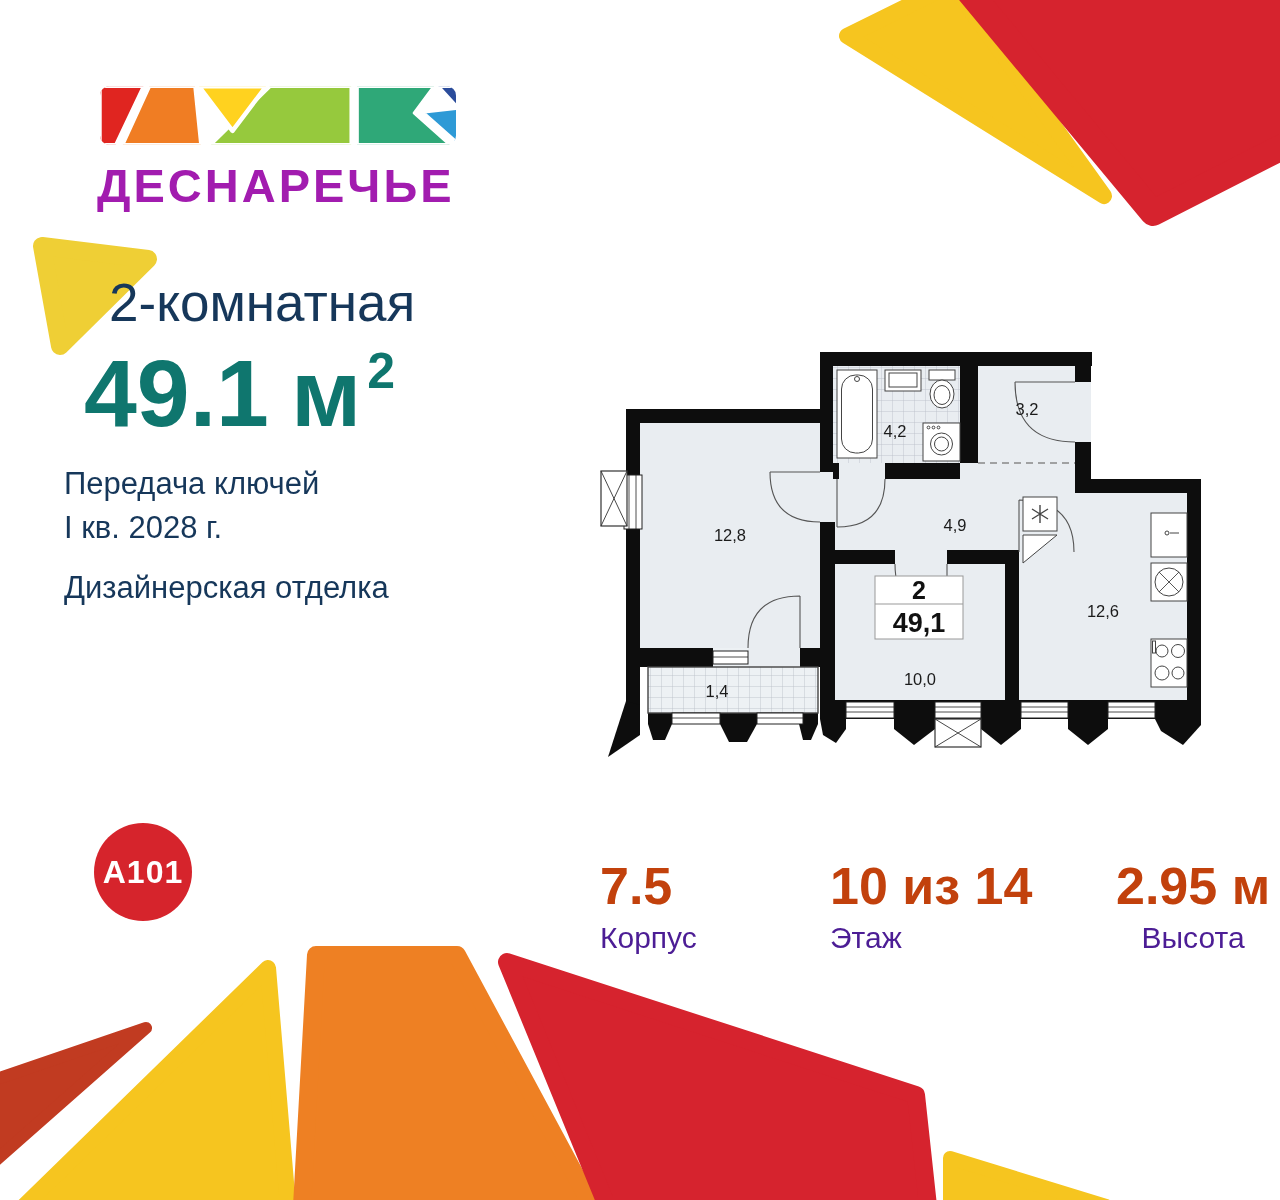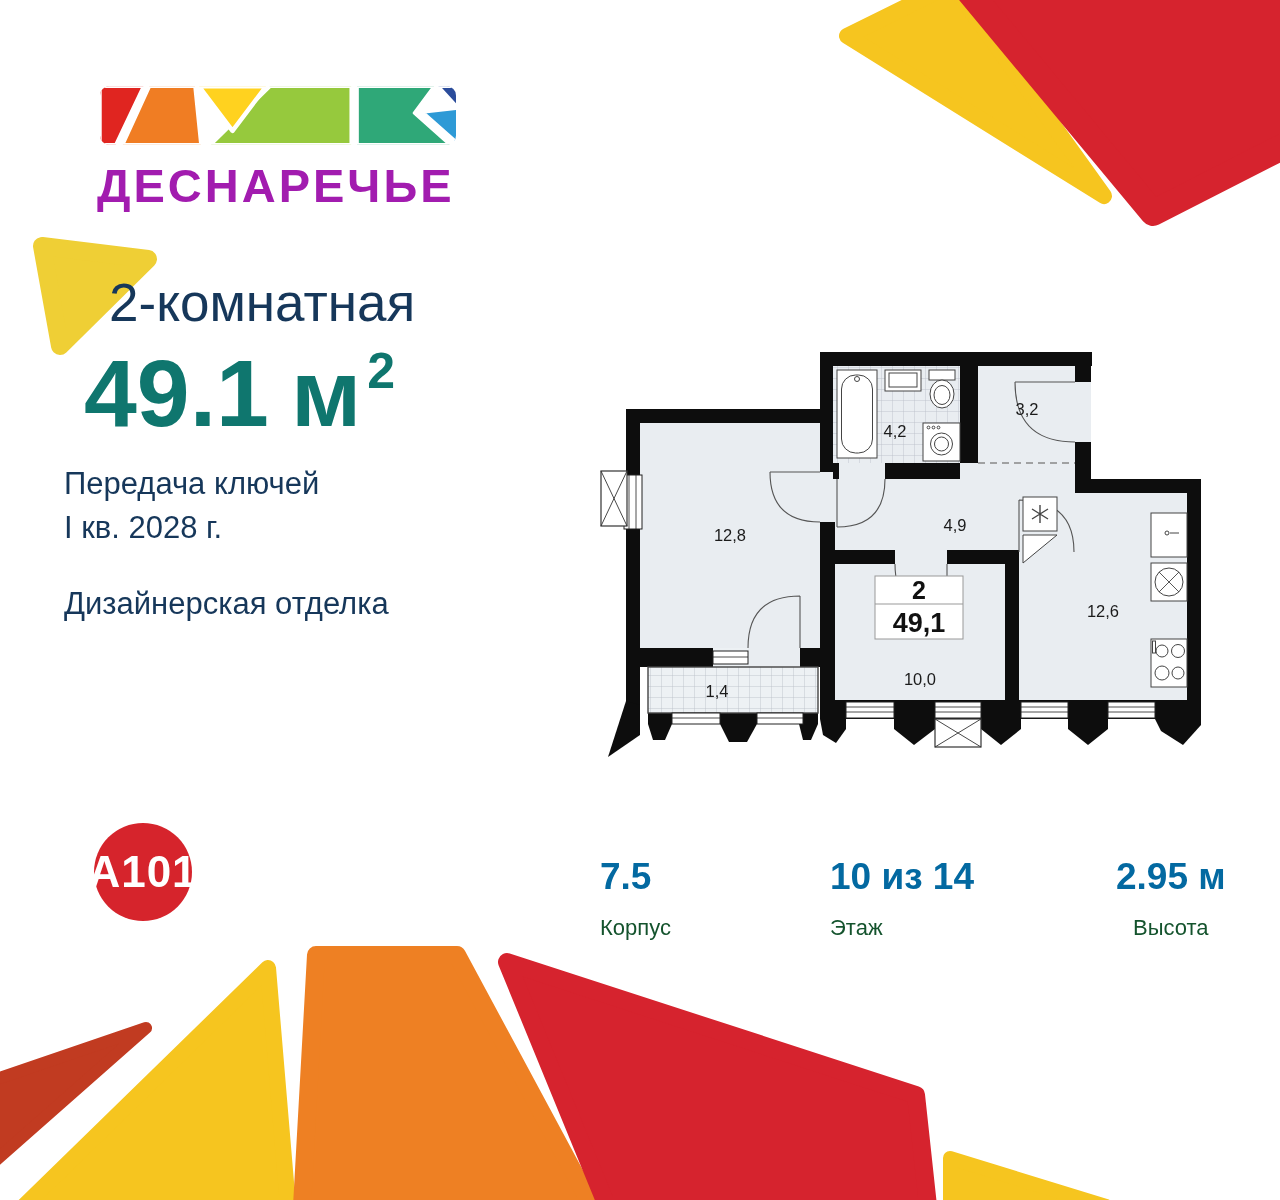--- a/index.html
+++ b/index.html
@@ -11,31 +11,31 @@
   #brand-mosaic{left:100px;top:86px;}
   #brand-name{left:97px;top:158px;font-size:47px;font-weight:bold;color:#a21caf;letter-spacing:3px;}
   
   #title-triangle{left:20px;top:228px;}
   #type-title{left:66px;top:272px;font-size:53px;font-weight:400;color:#16375A;margin-left:43px;}
   #area-row{left:84px;top:344px;color:#0f766e;font-weight:bold;display:flex;align-items:flex-start;}
   #area-value{font-size:95px;line-height:1.05;}
   #area-unit{font-size:95px;line-height:1.05;margin-left:22px;}
   #area-sup{font-size:50px;line-height:1;margin-left:6px;transform:translateY(2px);}
   
-  #features{left:64px;top:462px;display:flex;flex-direction:column;gap:32px;}
+  #features{left:64px;top:462px;display:flex;flex-direction:column;gap:16px;}
   .feature{font-size:31px;line-height:1.42;color:#16375A;white-space:pre-line;}
   
   #a101{left:94px;top:823px;width:98px;height:98px;border-radius:50%;background:#D6242C;
         display:flex;align-items:center;justify-content:center;}
-  #a101 span{color:#fff;font-size:44px;font-weight:bold;letter-spacing:1px;}
+  #a101 span{color:#fff;font-size:32px;font-weight:bold;letter-spacing:1px;}
   
   .stat{top:856px;}
   #stat-0{left:600px;} #stat-1{left:830px;} #stat-2{left:1116px;text-align:center;}
-  .stat .value{font-size:37px;font-weight:bold;color:#0369a1;}
-  .stat .label{font-size:22px;color:#14532d;margin-top:17px;}
+  .stat .value{font-size:52px;font-weight:bold;color:#c2410c;}
+  .stat .label{font-size:30px;color:#4c1d95;margin-top:5px;}
   
   #plan{left:595px;top:345px;}
   .plan-label{font-family:"Liberation Sans",sans-serif;font-size:16.5px;fill:#1b1b1b;}
   .badge-num{font-family:"Liberation Sans",sans-serif;font-weight:600;fill:#111;}
 </style>
 </head>
 <body>
 
 <div id="canvas">
 

